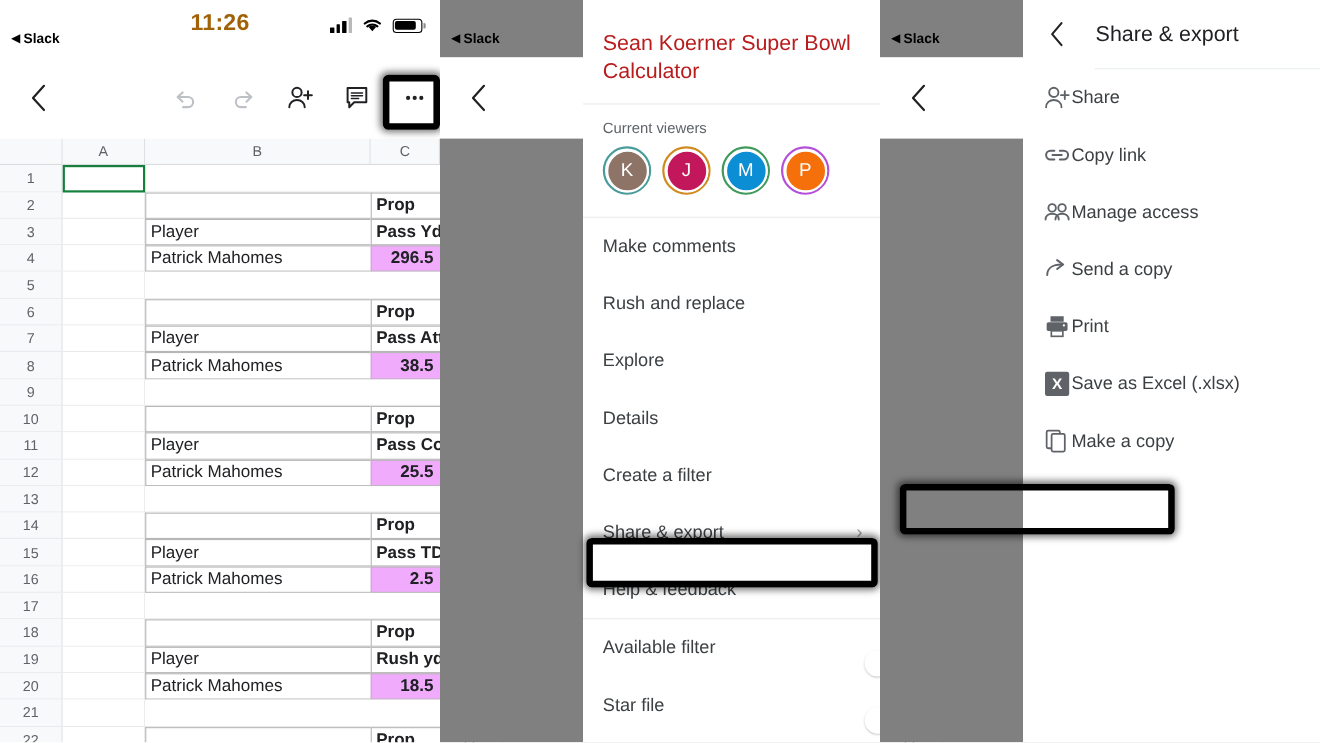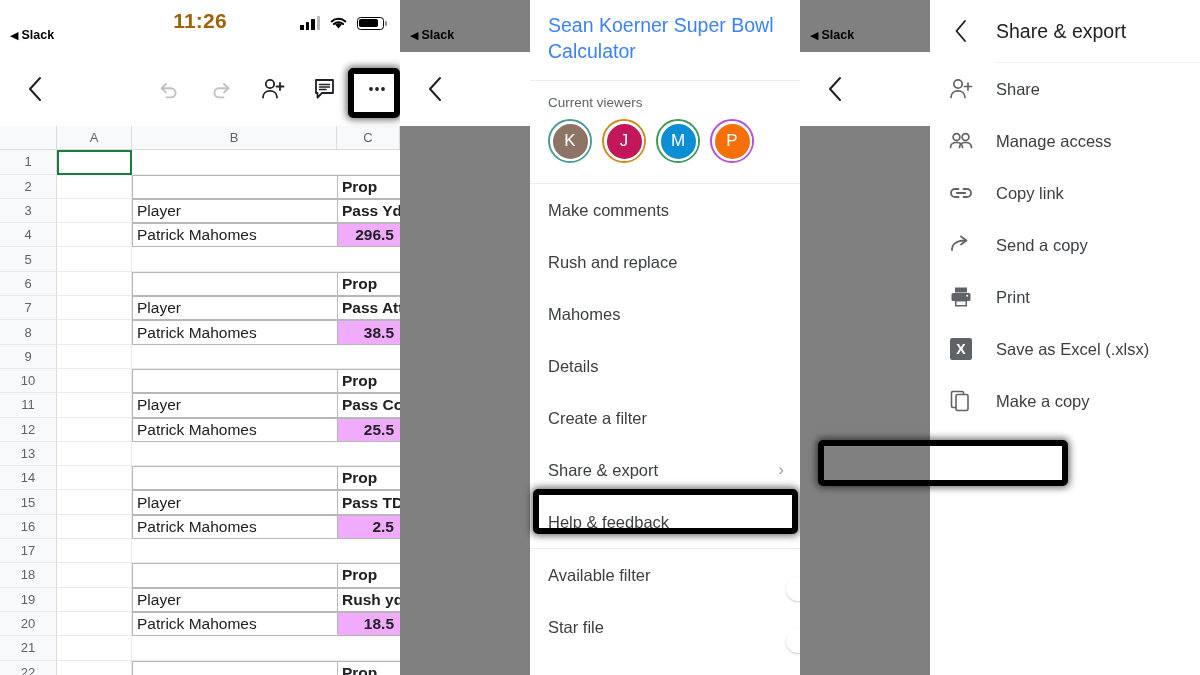--- a/index.html
+++ b/index.html
@@ -56,21 +56,21 @@
   .cellC { flex:0 0 63px; }
   .bx-b { border-left:1px solid #b7b7b7; border-top:1px solid #b7b7b7; border-bottom:1px solid #b7b7b7; }
   .bx-c { border-top:1px solid #b7b7b7; border-bottom:1px solid #b7b7b7; border-left:1px solid #b7b7b7;font-weight:bold; }
   .fill { background:#f0abfc; justify-content:flex-end; padding-right:6px; }
   .sel { position:absolute; left:0; top:0; width:75px; height:24.3px;
     border:2px solid #14803c; z-index:3; pointer-events:none; }
 
   
   .sheet { position:absolute; right:0; top:0; width:270px; height:675px; background:#fff; z-index:7;
     overflow:hidden; }
-  .sheet-title { padding:12px 22px 0 18px; font-size:19.5px; line-height:26px; color:#3b82f6; }
+  .sheet-title { padding:26px 22px 0 18px; font-size:19.5px; line-height:26px; color:#b91c1c; }
   .sheet-div { height:1px; background:#e8eaed; margin:16px 0 0 0; }
   .viewers { padding:14px 18px 4px 18px; }
   .viewers-lbl { font-size:13.5px; color:#5f6368; margin-bottom:9px; }
   .av-row { display:flex; gap:10px; }
   .av { width:39px; height:39px; border-radius:50%; display:flex; align-items:center;
     justify-content:center; color:#fff; font-size:17px; font-weight:500; border:2.5px solid #fff;
     box-sizing:border-box; }
   .av-w { width:44px; height:44px; border-radius:50%; display:flex; align-items:center;
     justify-content:center; box-sizing:border-box; border:2px solid; }
   .mitem { height:52px; display:flex; align-items:center; padding:0 16px 0 18px;
@@ -79,21 +79,21 @@
   .mitem .tg { margin-left:auto; }
   .toggle { width:47px; height:27px; border-radius:14px; background:#e4e5e7; position:relative; }
   .toggle::after { content:""; position:absolute; left:1.5px; top:1.5px; width:24px; height:24px;
     border-radius:50%; background:#fff; box-shadow:0 1px 2px rgba(0,0,0,.22); }
   .mdiv { height:1px; background:#e8eaed; }
 
   
   .se-head { height:62px; display:flex; align-items:center; padding:0 18px; gap:22px; }
   .se-title { font-size:19.5px; color:#202124; }
   .se-div { height:1px; background:#eceff1; margin-left:65px; }
-  .se-item { height:52px; display:flex; align-items:center; padding:0 18px; gap:22px;
+  .se-item { height:52px; display:flex; align-items:center; padding:0 18px; 
     font-size:16.5px; color:#3c4043; position:relative; }
   .se-ico { width:26px; height:26px; display:flex; align-items:center; justify-content:center;
     flex:0 0 26px; }
 
   
   .hl { position:absolute; z-index:20; border:6px solid #000; border-radius:5px; pointer-events:none;
     box-shadow:0 0 7px 2px rgba(0,0,0,.55); }
   .xicon { width:22px; height:22px; background:#5f6368; color:#fff; font-size:14px; font-weight:bold;
     display:flex; align-items:center; justify-content:center; border-radius:2px; }
 </style>
@@ -543,21 +543,21 @@
       </div>
       <div class="sheet-div"></div>
       <div id="menu-items">
           <div class="mitem">
             <span>Make comments</span>
           </div>
           <div class="mitem">
             <span>Rush and replace</span>
           </div>
           <div class="mitem">
-            <span>Mahomes</span>
+            <span>Explore</span>
           </div>
           <div class="mitem">
             <span>Details</span>
           </div>
           <div class="mitem">
             <span>Create a filter</span>
           </div>
           <div class="mitem">
             <span>Share &amp; export</span>
             <span class="chev">›</span>
@@ -774,37 +774,37 @@
                 <circle cx="10" cy="8" r="4.2" stroke="#5f6368" stroke-width="1.7" fill="none"></circle>
                 <path d="M3 21.5 c0-4.2 3.2-6.6 7-6.6 s7 2.4 7 6.6" stroke="#5f6368" stroke-width="1.7" fill="none" stroke-linecap="round"></path>
                 <path d="M20 7 v7 M16.5 10.5 h7" stroke="#5f6368" stroke-width="1.7" stroke-linecap="round"></path>
               </svg>
             </span>
             <span>Share</span>
           </div>
           <div class="se-item">
             <span class="se-ico">
               <svg width="26" height="26" viewBox="0 0 26 26">
+                <path d="M10.5 9 H7 a4 4 0 0 0 0 8 h3.5" stroke="#5f6368" stroke-width="1.8" fill="none" stroke-linecap="round"></path>
+                <path d="M15.5 9 H19 a4 4 0 0 1 0 8 h-3.5" stroke="#5f6368" stroke-width="1.8" fill="none" stroke-linecap="round"></path>
+                <path d="M8.8 13 h8.4" stroke="#5f6368" stroke-width="1.8" stroke-linecap="round"></path>
+              </svg>
+            </span>
+            <span>Copy link</span>
+          </div>
+          <div class="se-item">
+            <span class="se-ico">
+              <svg width="26" height="26" viewBox="0 0 26 26">
                 <circle cx="8.5" cy="9" r="3.4" stroke="#5f6368" stroke-width="1.7" fill="none"></circle>
                 <circle cx="17.5" cy="9" r="3.4" stroke="#5f6368" stroke-width="1.7" fill="none"></circle>
                 <path d="M2.5 19.5 c0-3.3 2.7-5.2 6-5.2 s6 1.9 6 5.2" stroke="#5f6368" stroke-width="1.7" fill="none" stroke-linecap="round"></path>
                 <path d="M11.5 19.5 c0-3.3 2.7-5.2 6-5.2 s6 1.9 6 5.2" stroke="#5f6368" stroke-width="1.7" fill="none" stroke-linecap="round"></path>
               </svg>
             </span>
             <span>Manage access</span>
-          </div>
-          <div class="se-item">
-            <span class="se-ico">
-              <svg width="26" height="26" viewBox="0 0 26 26">
-                <path d="M10.5 9 H7 a4 4 0 0 0 0 8 h3.5" stroke="#5f6368" stroke-width="1.8" fill="none" stroke-linecap="round"></path>
-                <path d="M15.5 9 H19 a4 4 0 0 1 0 8 h-3.5" stroke="#5f6368" stroke-width="1.8" fill="none" stroke-linecap="round"></path>
-                <path d="M8.8 13 h8.4" stroke="#5f6368" stroke-width="1.8" stroke-linecap="round"></path>
-              </svg>
-            </span>
-            <span>Copy link</span>
           </div>
           <div class="se-item">
             <span class="se-ico">
               <svg width="26" height="26" viewBox="0 0 26 26">
                 <path d="M4 18 c0-6 5-9.5 13-9.5" stroke="#5f6368" stroke-width="1.8" fill="none" stroke-linecap="round"></path>
                 <path d="M13 4.5 L18.5 8.5 L13 12.5" stroke="#5f6368" stroke-width="1.8" fill="none" stroke-linecap="round" stroke-linejoin="round"></path>
               </svg>
             </span>
             <span>Send a copy</span>
           </div>

